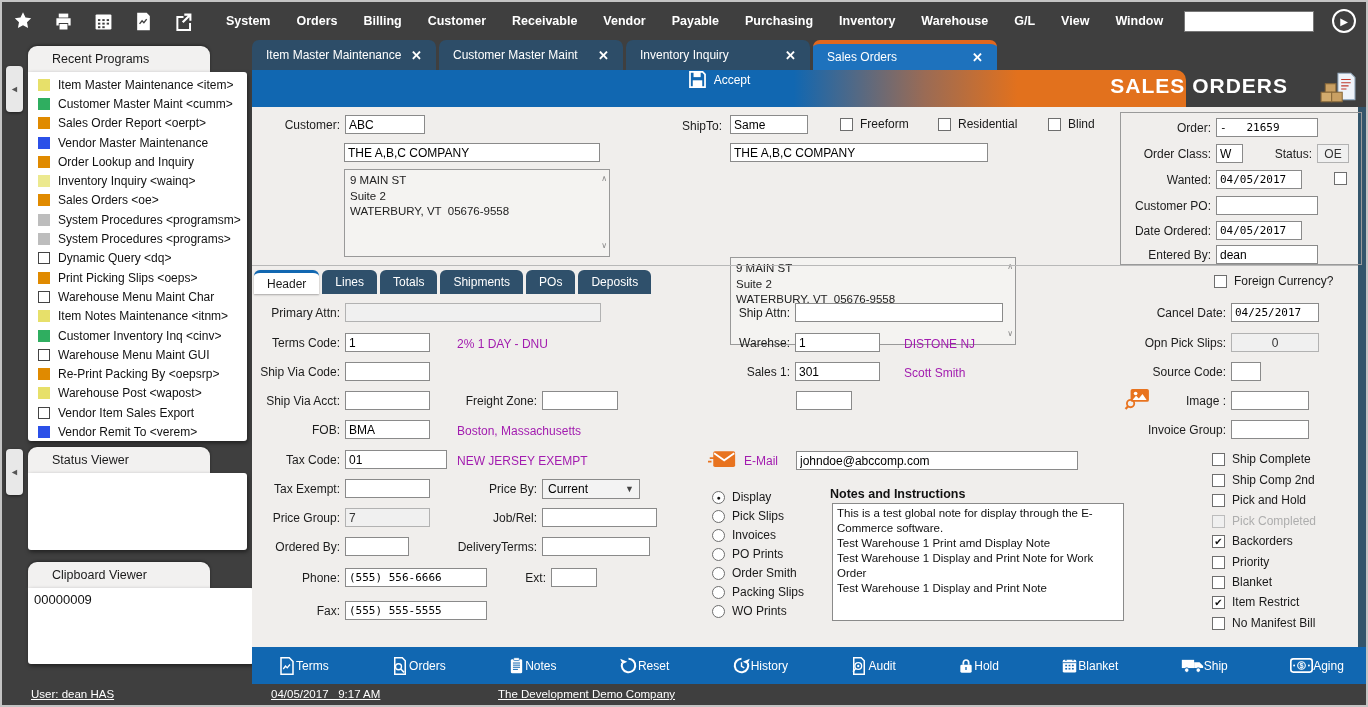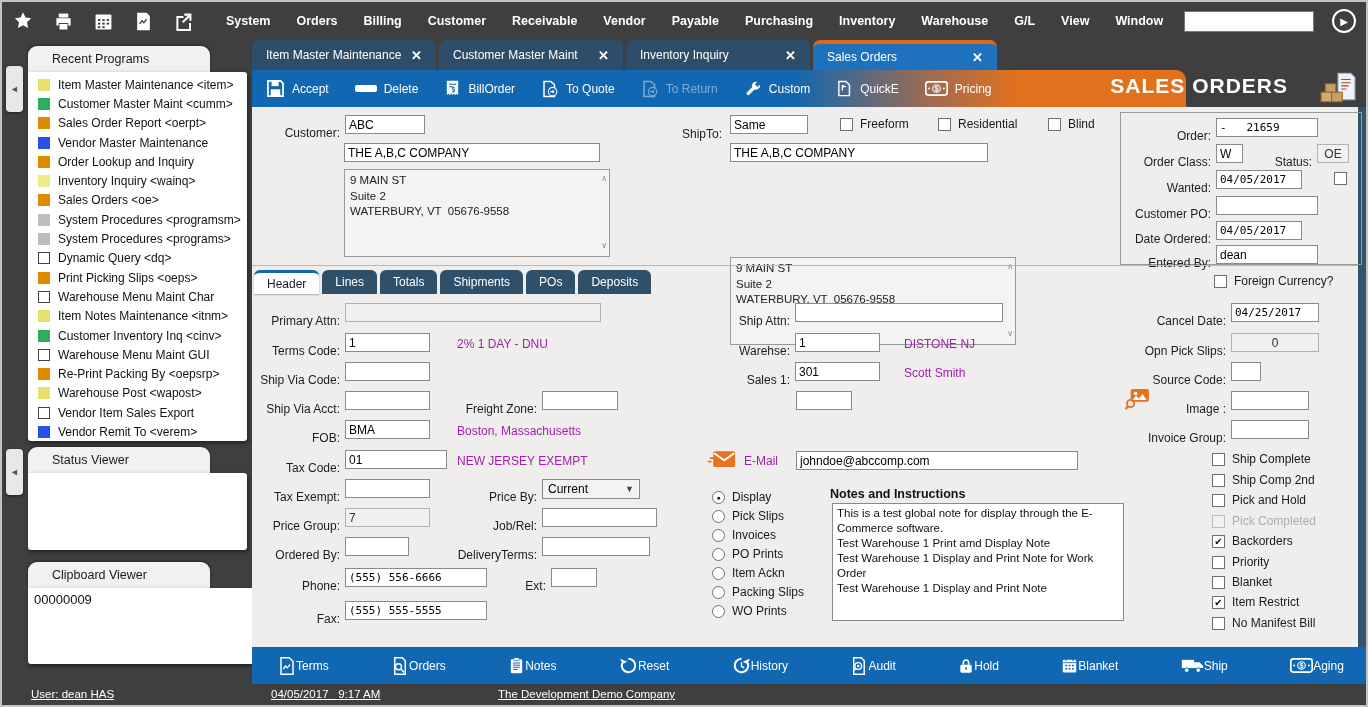--- a/index.html
+++ b/index.html
@@ -25,31 +25,31 @@
   .clipval { font-size:13px; color:#111; padding:4px 6px; }
 
   
   .tabbar { left:250px; top:38px; width:1118px; height:30px; display:flex; gap:3px; }
   .tab { width:184px; height:30px; background:#2d4d68; border-radius:7px 7px 0 0; display:flex; align-items:center; justify-content:space-between; padding:0 14px; cursor:pointer; }
   .tab .tab-lb { color:#fff; font-size:12px; }
   .tab .tab-x { color:#fff; font-size:13px; font-weight:bold; cursor:pointer; }
   .tab.active { background:#1e72bd; border-top:4px solid #e2671c; }
 
   
-  .toolbar { left:250px; top:68px; width:934px; height:37px; background:linear-gradient(90deg,#1167b1 0%,#1167b1 58%,#9a6b55 72%,#e2711d 82%); border-radius:0 10px 0 0; display:flex; align-items:center; padding:0 14px; gap:26px; }
+  .toolbar { left:250px; top:68px; width:934px; height:37px; background:linear-gradient(90deg,#1167b1 0%,#1167b1 58%,#9a6b55 72%,#e2711d 82%); border-radius:0 10px 0 0; display:flex; align-items:center; padding:0 14px; gap:26px;flex-direction:column; }
   .tbtn { display:flex; align-items:center; gap:7px; color:#fff; font-size:12px; cursor:pointer; white-space:nowrap; }
   .tbtn.dis { opacity:.45; cursor:default; }
   .minusbar { width:22px; height:7px; background:#fff; border-radius:2px; display:inline-block; }
   .banner { position:absolute; right:78px; top:72px; color:#fff; font-size:21px; letter-spacing:1px; font-weight:bold; }
   .boxesico { left:1318px; top:70px; cursor:pointer; }
 
   
   .formarea { left:250px; top:105px; width:1106px; height:540px; background:#f0eeec; }
   .edgestrip { left:1356px; top:105px; width:9px; height:540px; background:#33556b; }
-  .lb { display:inline-block; text-align:right; font-size:12px; color:#1c1c1c; padding-top:3px; flex:none;margin-top:8px; }
+  .lb { display:inline-block; text-align:right; font-size:12px; color:#1c1c1c; padding-top:3px; flex:none; }
   .in { height:19px; border:1px solid #8a8a8a; background:#fff; font-size:12px; font-family:"Liberation Sans",sans-serif; padding:0 3px; }
   .in.mono { font-family:"DejaVu Sans Mono",monospace; font-size:11px; }
   .in.dis { background:#f0f0f0; border-color:#b2b2b2; color:#333; }
   .in.ctr { text-align:center; }
   .row { display:flex; gap:5px; align-items:flex-start; }
   .stat { font-size:12px; color:#a21caf; white-space:nowrap; }
   .addr { border:1px solid #999; background:#f4f3f1; font-size:11.5px; color:#222; padding:3px 5px; line-height:1.35; white-space:pre; position:relative; font-family:"Liberation Sans",sans-serif; }
   .scr { position:absolute; right:2px; font-size:8px; color:#888; }
   .cbx { width:13px; height:13px; border:1px solid #6e6e6e; background:#fff; display:inline-flex; align-items:center; justify-content:center; font-size:10px; color:#111; flex:none; cursor:pointer; }
   .cbx.dis { border-color:#bcbcbc; background:#f0f0f0; color:#bbb; cursor:default; }
@@ -514,21 +514,21 @@
     <div class="ckrow abs" style="left:460px;top:421px">
         <span class="rdo"></span>
         <span>Invoices</span>
       </div>
     <div class="ckrow abs" style="left:460px;top:440px">
         <span class="rdo"></span>
         <span>PO Prints</span>
       </div>
     <div class="ckrow abs" style="left:460px;top:459px">
         <span class="rdo"></span>
-        <span>Item Ackn</span>
+        <span>Order Smith</span>
       </div>
     <div class="ckrow abs" style="left:460px;top:478px">
         <span class="rdo"></span>
         <span>Packing Slips</span>
       </div>
     <div class="ckrow abs" style="left:460px;top:497px">
         <span class="rdo"></span>
         <span>WO Prints</span>
       </div>
 

